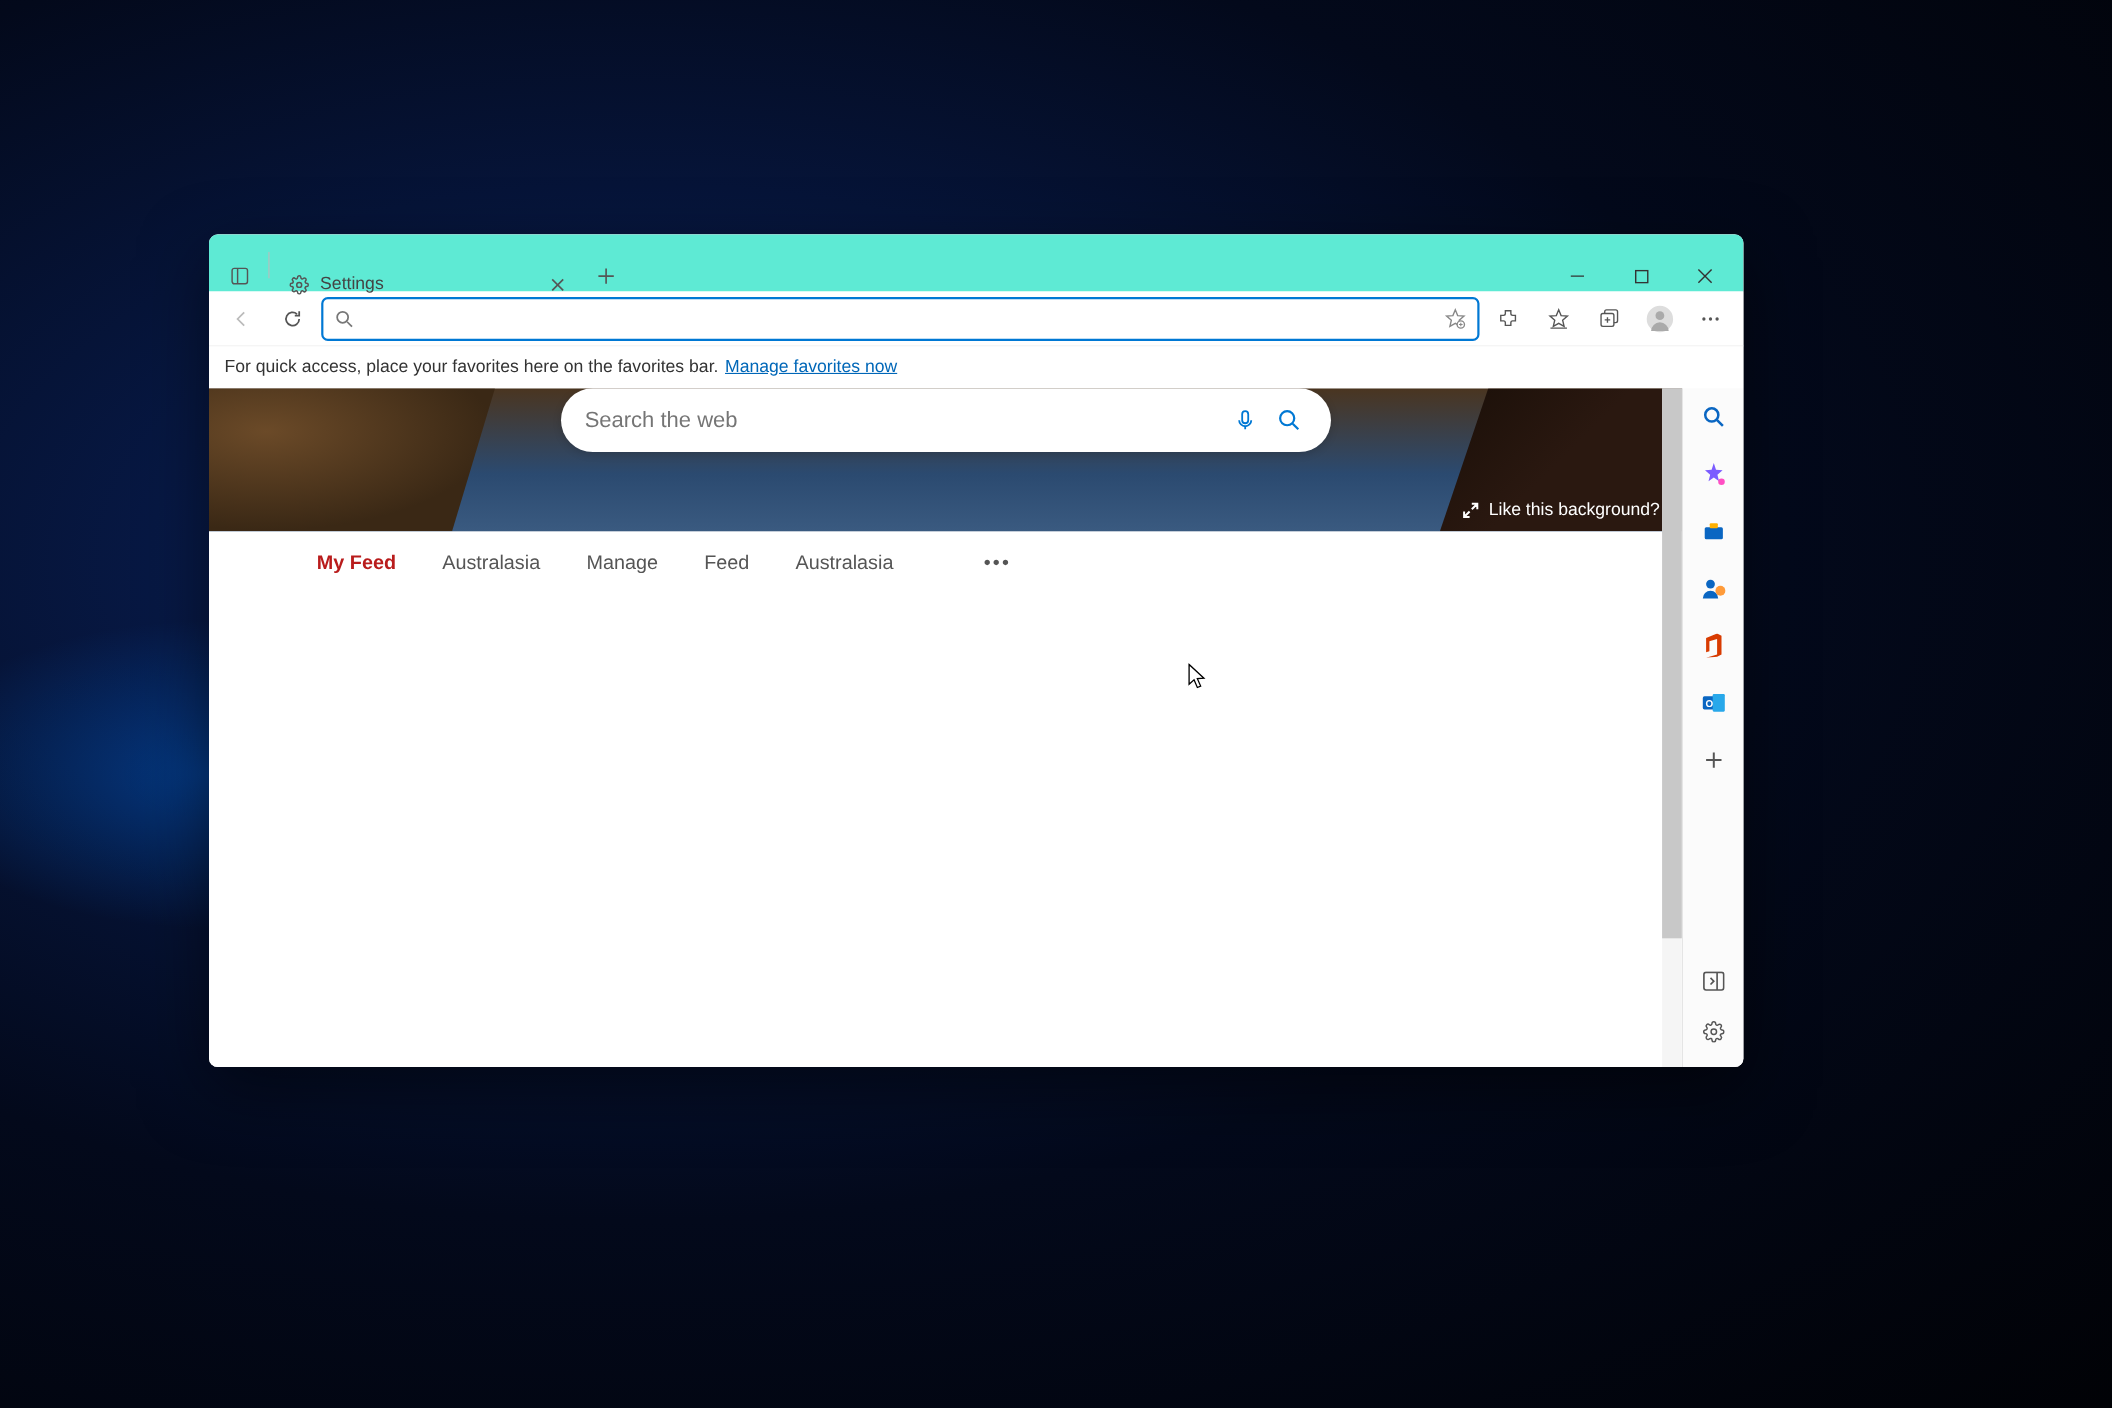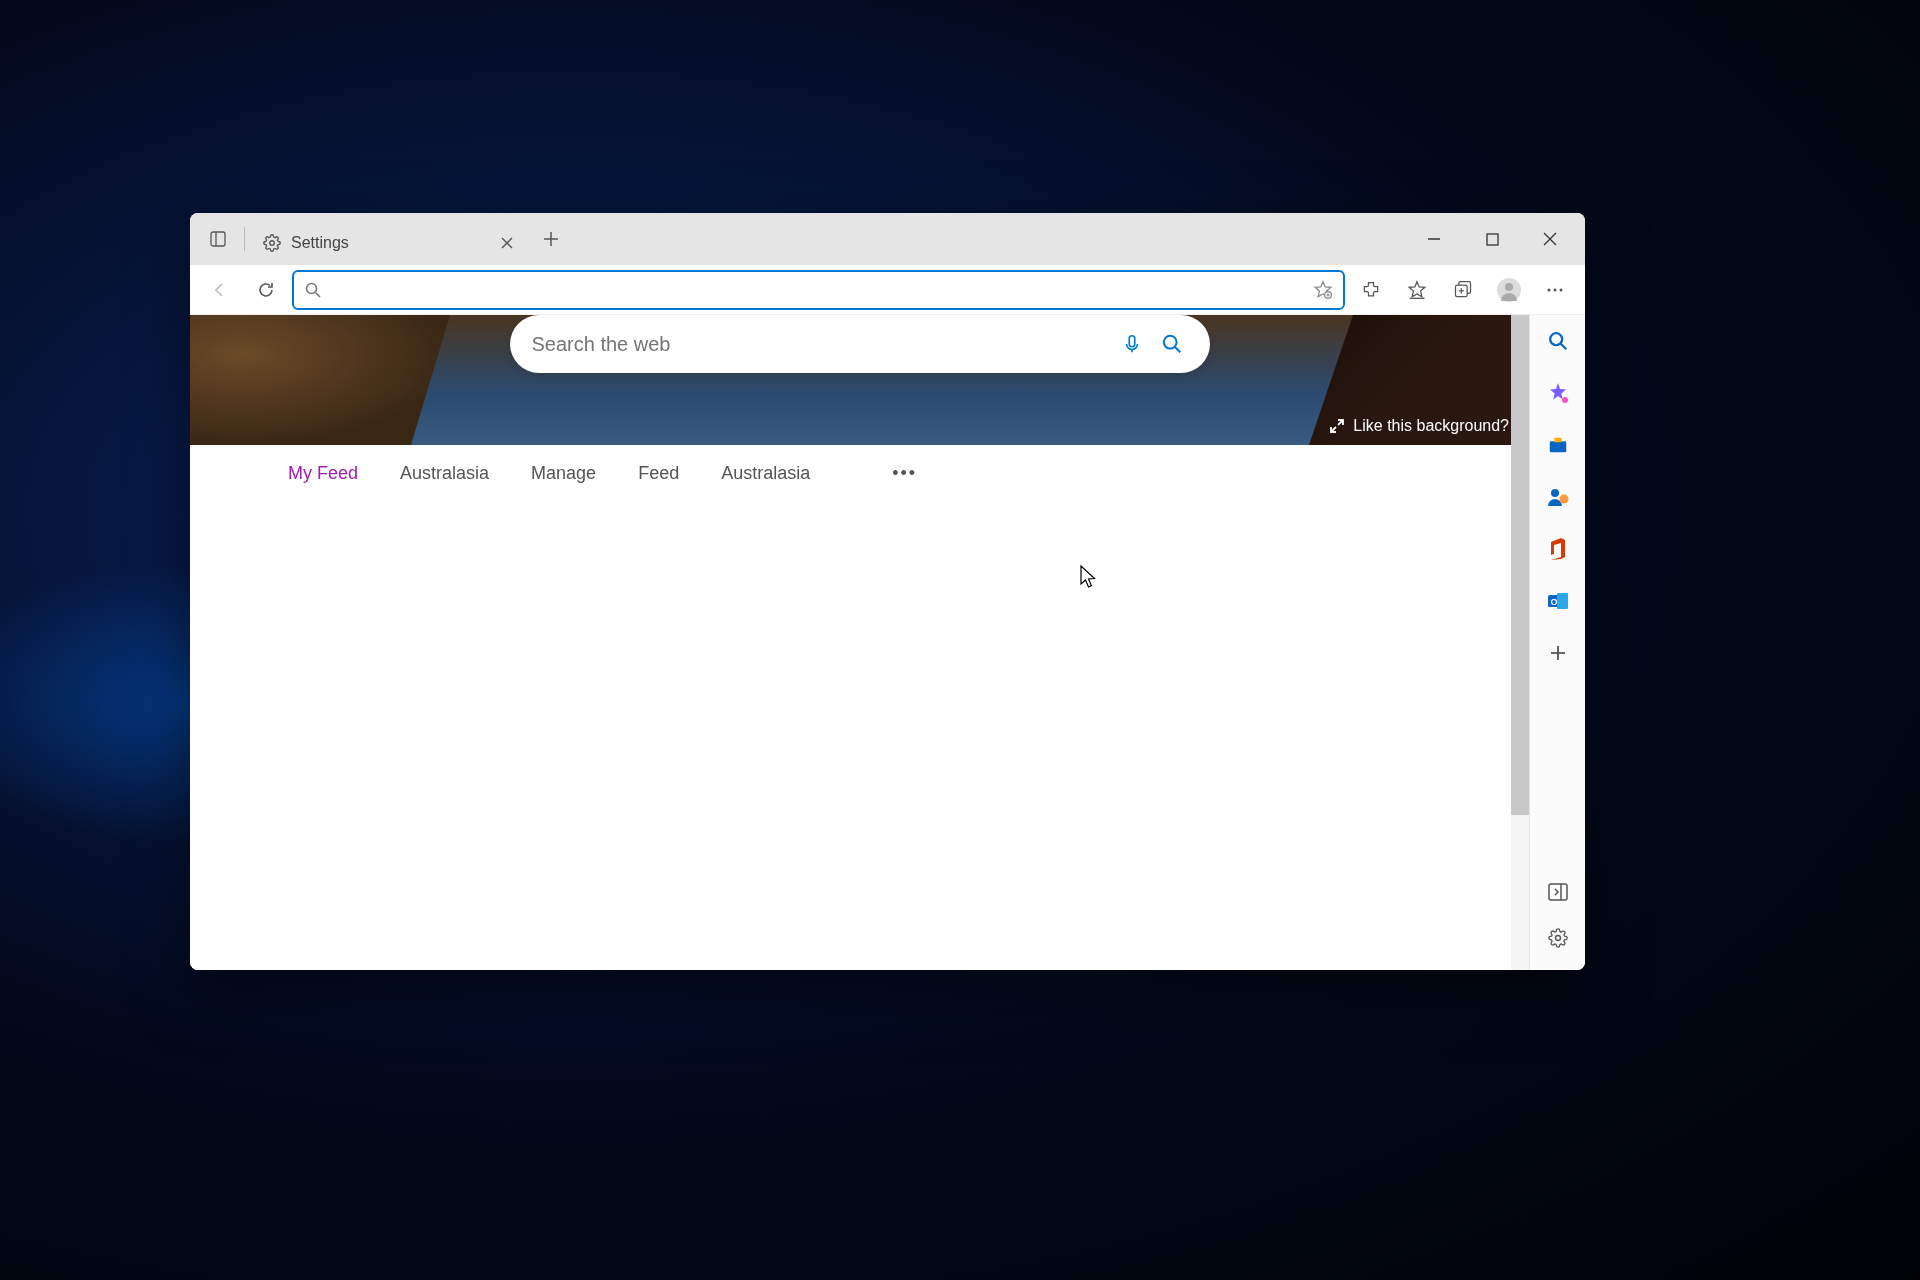--- a/index.html
+++ b/index.html
@@ -1,19 +1,19 @@
 <!DOCTYPE html>
 <html><head>
 <meta charset="utf-8">
 <style>
 *{margin:0;padding:0;box-sizing:border-box;font-family:"Segoe UI",Arial,sans-serif}
 body{width:1920px;height:1280px;background:radial-gradient(ellipse at 30% 40%,#0a2360 0%,#03091b 55%,#010206 100%);position:relative;overflow:hidden}
 body::before{content:"";position:absolute;inset:0;background:radial-gradient(ellipse 800px 500px at 50% 45%,rgba(0,100,255,.28) 0%,transparent 60%),radial-gradient(ellipse 400px 200px at 10% 55%,rgba(0,120,255,.35) 0%,transparent 70%);pointer-events:none}
 .window{position:absolute;left:190px;top:213px;width:1395px;height:757px;background:#fff;border-radius:8px;box-shadow:0 20px 60px rgba(0,0,0,.5);overflow:hidden;display:flex;flex-direction:column}
-.titlebar{height:52px;background:#e5e5e5;display:flex;align-items:center;padding:3px 6px}
+.titlebar{height:52px;background:#5eead4;display:flex;padding:16px 6px}
 .tab-btn{width:44px;height:44px;display:flex;align-items:center;justify-content:center;color:#555}
 .tab-divider{width:1px;height:24px;background:#bbb;margin:0 4px}
 .tab{display:flex;align-items:center;padding:0 10px 0 14px;height:44px;border-radius:6px 6px 0 0;margin-top:8px;min-width:280px;color:#444;font-size:16px;gap:10px;position:relative}
 .tab.active{background:#fff}
 .tab-title{flex:1}
 .tab-close{width:24px;height:24px;display:flex;align-items:center;justify-content:center;border-radius:3px;color:#555}
 .window-controls{margin-left:auto;display:flex}
 .window-controls>div{width:58px;height:44px;display:flex;align-items:center;justify-content:center;color:#333}
 .toolbar{height:50px;background:#fff;display:flex;align-items:center;padding:0 10px;gap:6px;border-bottom:1px solid #eee}
 .tool-btn{width:40px;height:40px;display:flex;align-items:center;justify-content:center;color:#555;border-radius:4px}
@@ -25,21 +25,21 @@
 .content{flex:1;display:flex;position:relative}
 .main{flex:1;position:relative;background:#fff;overflow:hidden}
 .hero{height:130px;background:linear-gradient(180deg,#4a3520 0%,#2b4a70 60%,#3a5a80 100%);position:relative;display:flex;align-items:flex-start;justify-content:center}
 .hero::before{content:"";position:absolute;left:0;top:0;width:260px;height:100%;background:radial-gradient(ellipse at 20% 30%,#6b4a28 0%,#3a2815 70%);clip-path:polygon(0 0,100% 0,85% 100%,0 100%)}
 .hero::after{content:"";position:absolute;right:0;top:0;width:220px;height:100%;background:linear-gradient(135deg,#1a0f08 0%,#2a1810 50%);clip-path:polygon(20% 0,100% 0,100% 100%,0 100%)}
 .searchbox{width:700px;height:58px;background:#fff;border-radius:30px;display:flex;align-items:center;padding:0 22px;z-index:2;box-shadow:0 2px 8px rgba(0,0,0,.15)}
 .searchbox input{flex:1;border:0;outline:0;font-size:20px;color:#666}
 .searchbox .icon{width:32px;height:32px;display:flex;align-items:center;justify-content:center;color:#0078d4;margin-left:8px}
 .like-bg{position:absolute;right:20px;bottom:10px;color:#fff;font-size:16px;display:flex;align-items:center;gap:8px;z-index:3}
 .feed-tabs{display:flex;align-items:center;gap:42px;padding:18px 0 0 98px;font-size:18px;color:#555}
-.feed-tab.active{font-weight:400;color:#a21caf}
+.feed-tab.active{font-weight:700;color:#b91c1c}
 .feed-more{margin-left:40px;color:#555;letter-spacing:2px}
 .cursor{position:absolute;left:890px;top:250px;z-index:50;pointer-events:none}
 .scrollbar{position:absolute;right:0;top:0;width:18px;height:100%;background:#f5f5f5}
 .scrollbar-thumb{position:absolute;top:0;width:18px;height:500px;background:#c8c8c8}
 .sidebar{width:56px;background:#fbfbfb;border-left:1px solid #e5e5e5;display:flex;flex-direction:column;align-items:center;padding:12px 0;gap:24px}
 .side-icon{width:28px;height:28px;display:flex;align-items:center;justify-content:center;font-size:20px}
 .side-bottom{margin-top:auto;display:flex;flex-direction:column;align-items:center;gap:18px;padding-bottom:6px}
 svg{display:block}
 </style>
 </head>
@@ -155,20 +155,24 @@
     </div>
     <div class="tool-btn">
       <svg width="18" height="18" viewBox="0 0 18 18" fill="currentColor">
           <circle cx="3" cy="9" r="1.5"></circle>
           <circle cx="9" cy="9" r="1.5"></circle>
           <circle cx="15" cy="9" r="1.5"></circle>
         </svg>
     </div>
   </div>
 
+  <div class="favbar">
+    <span>For quick access, place your favorites here on the favorites bar.</span>
+    <a href="#">Manage favorites now</a>
+  </div>
 
   <div class="content">
     <div class="main">
 
       <div class="hero">
         <div class="searchbox">
           <input placeholder="Search the web" style="">
           <span class="icon">
             <svg width="22" height="22" viewBox="0 0 24 24" fill="none" stroke="#0078d4" stroke-width="1.8">
                 <rect x="9" y="3" width="6" height="12" rx="3"></rect>

